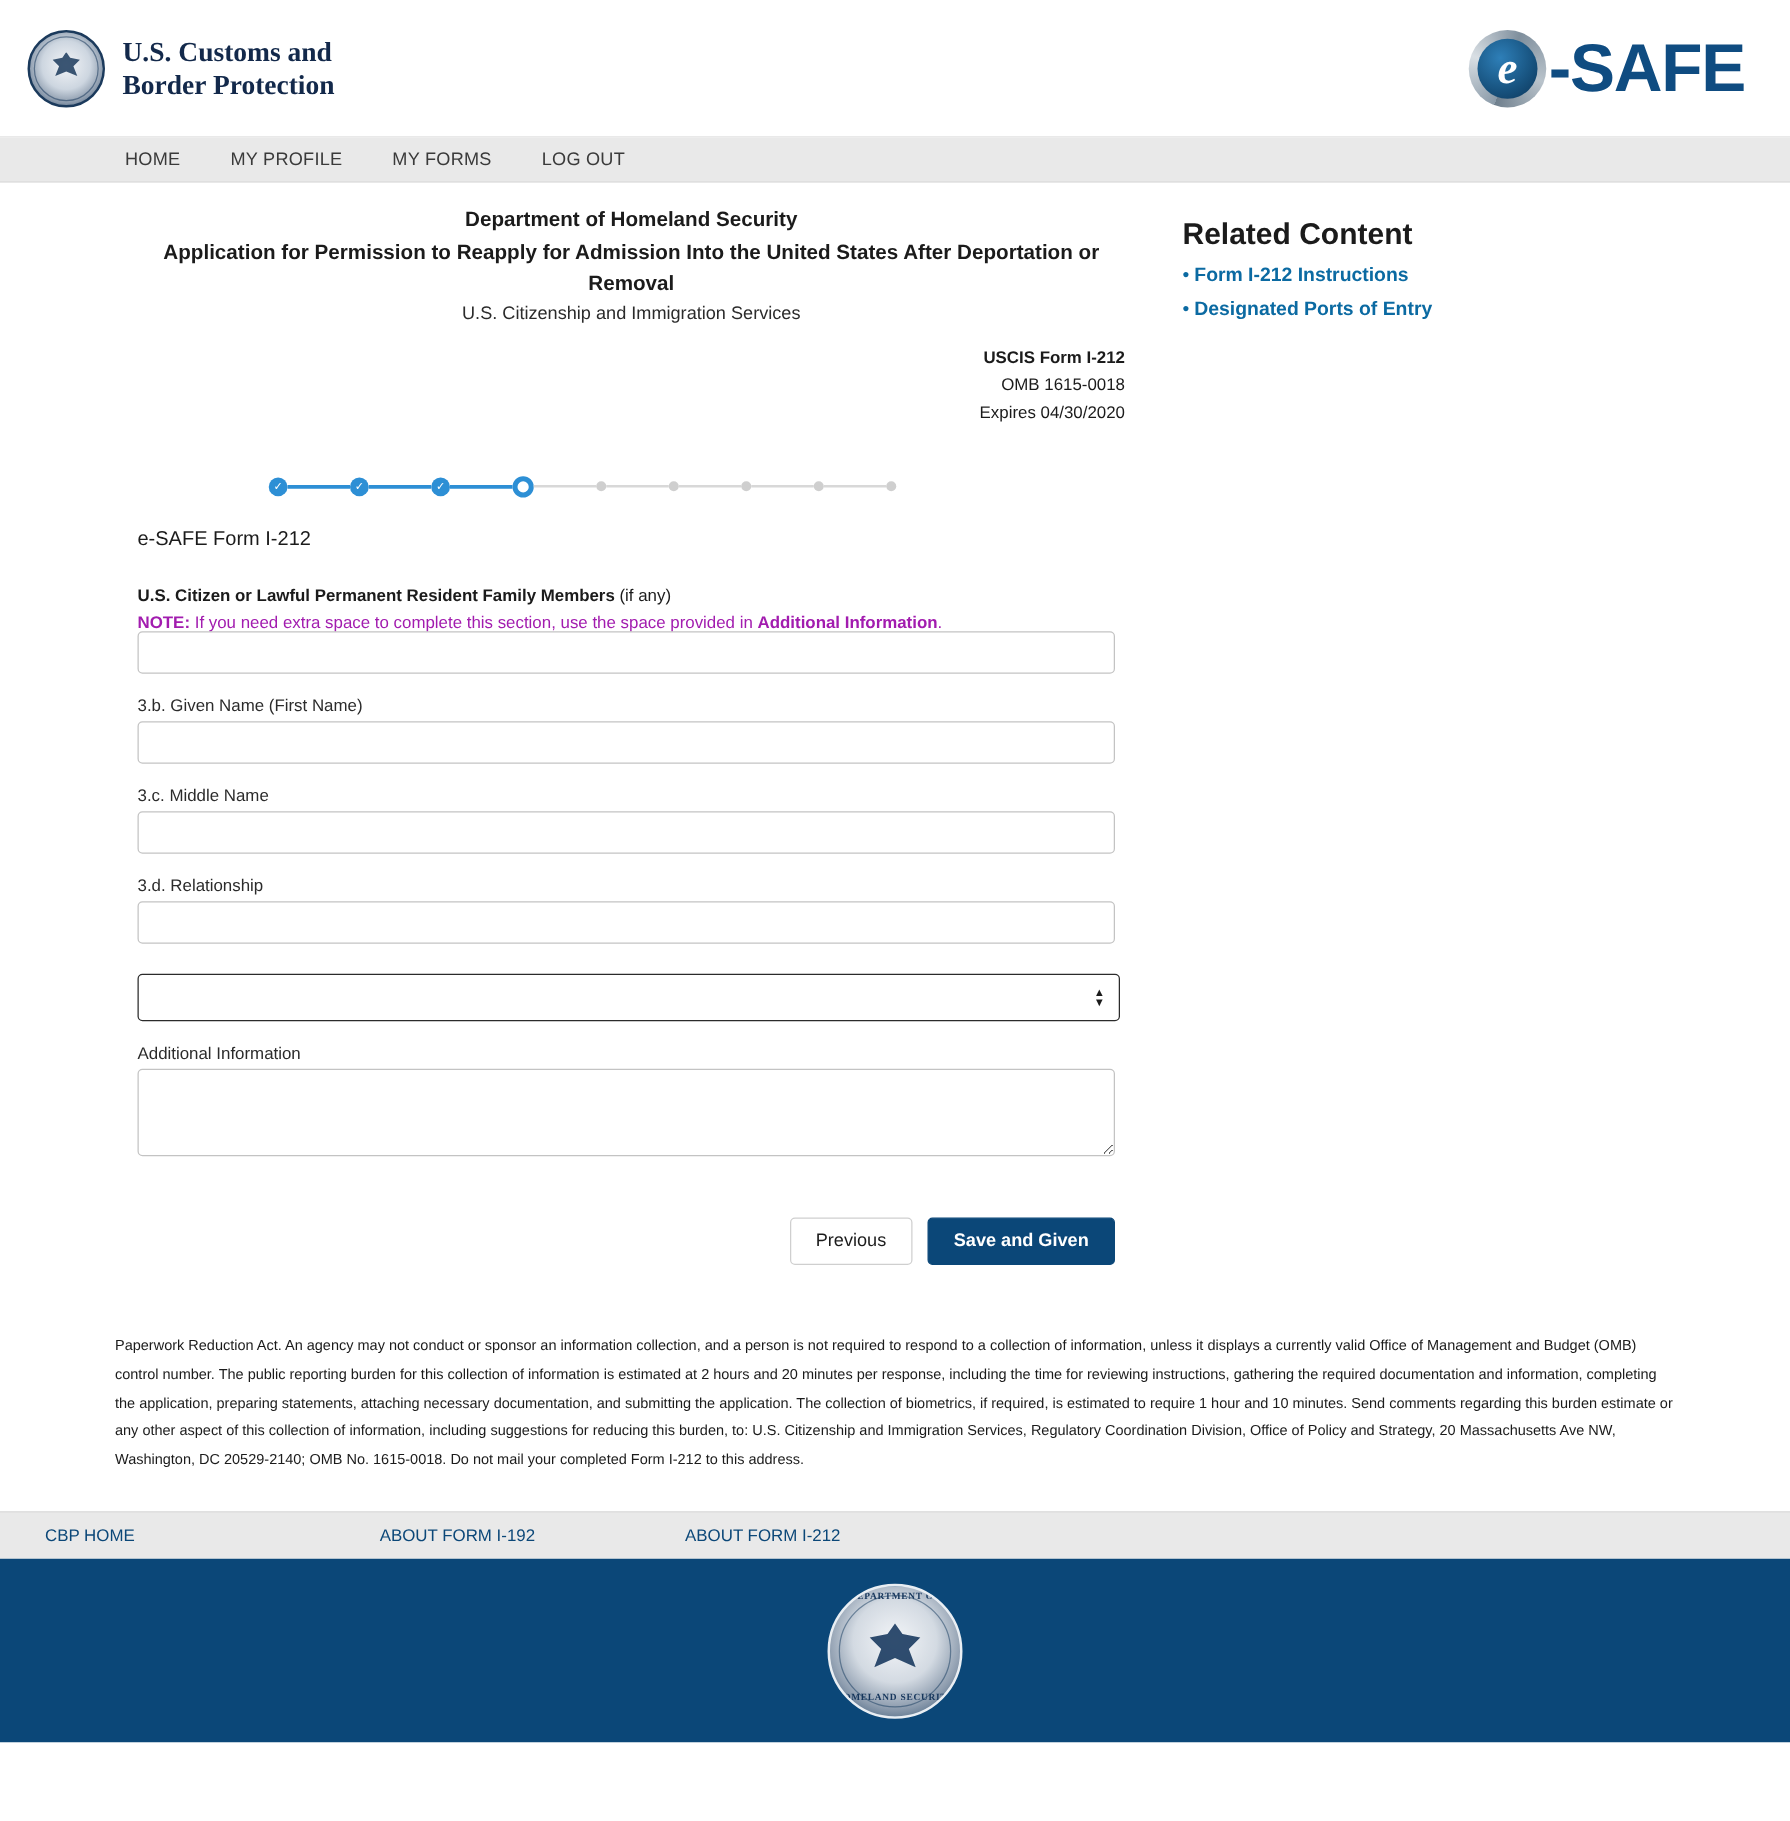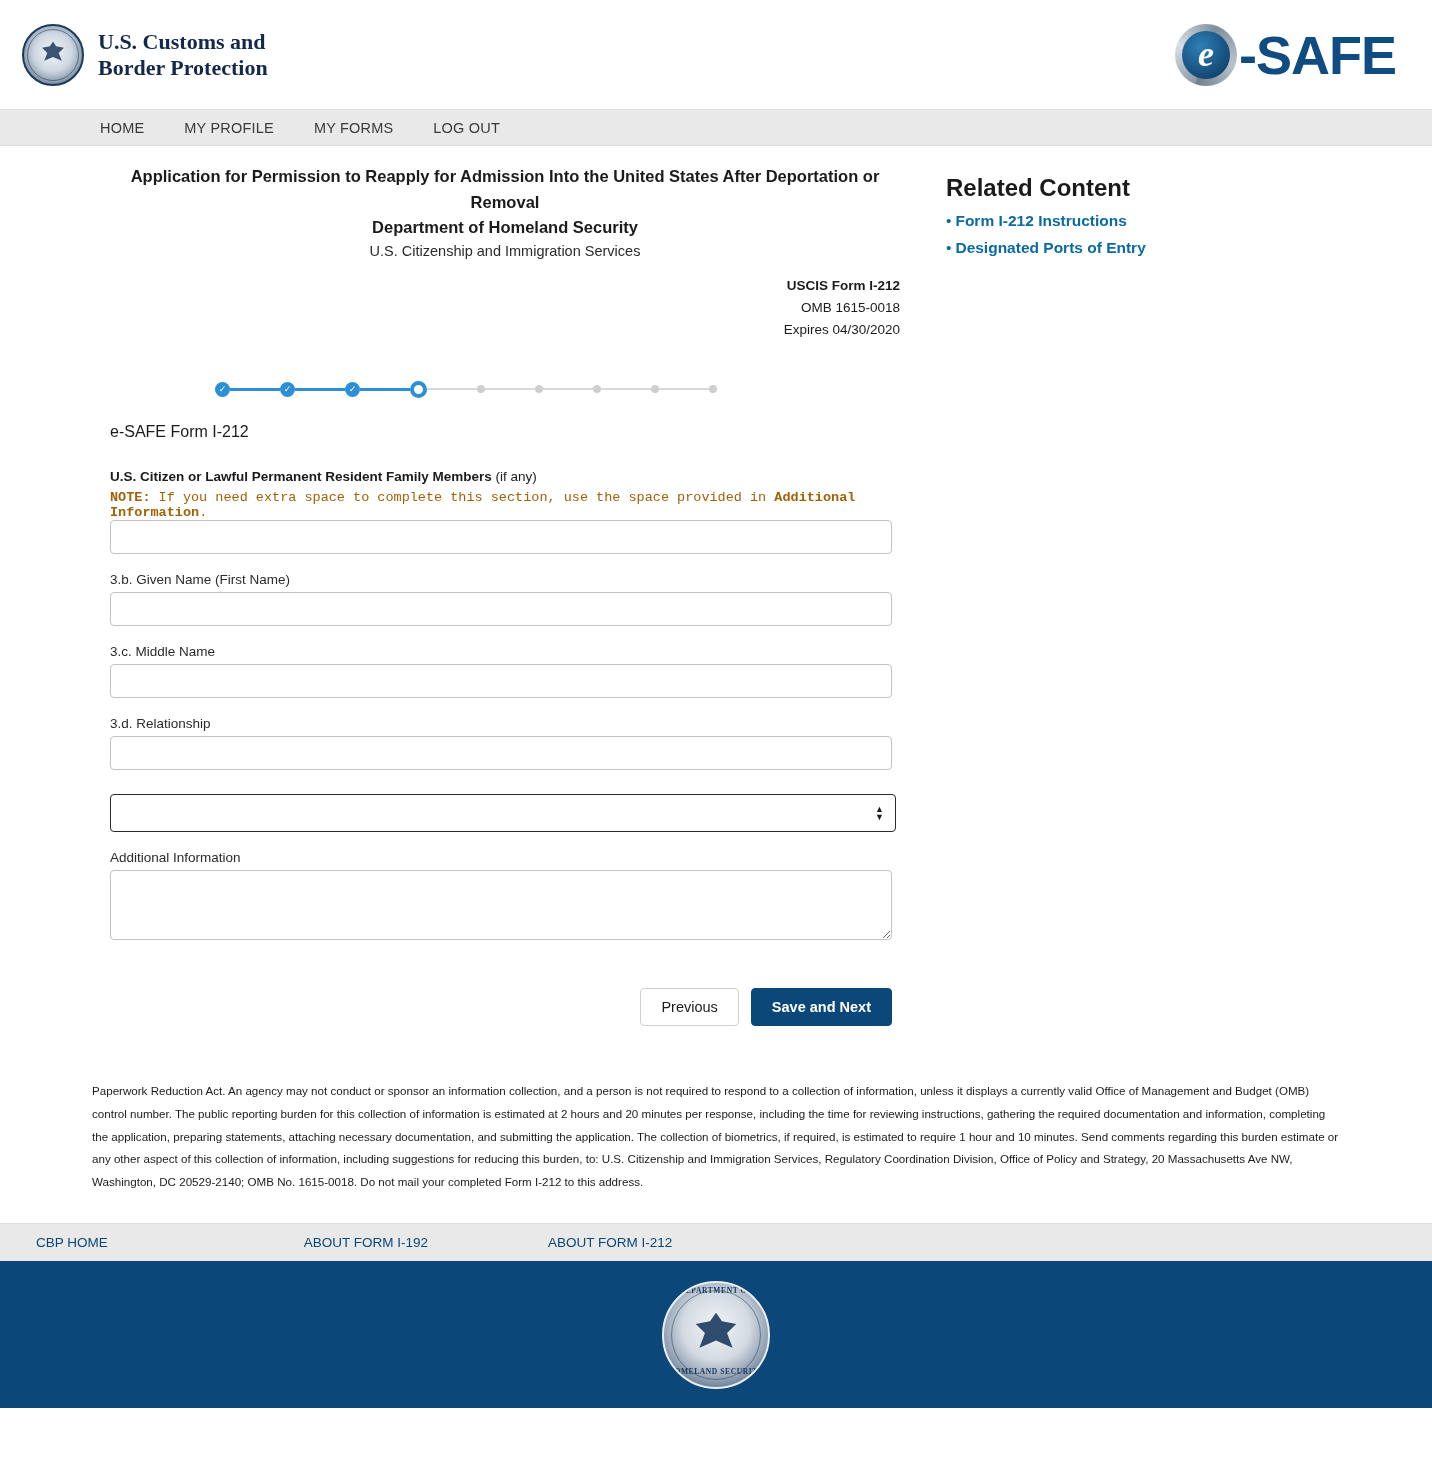--- a/index.html
+++ b/index.html
@@ -159,22 +159,21 @@
 
   .section-head {
     margin: 28px 0 0 110px;
     font-size: 13.5px;
     color: #1b1b1b;
   }
   .section-head b { font-weight: bold; }
   .note-line {
     margin: 6px 0 0 110px;
     font-size: 13.5px;
-    color: #a16207;
-    font-family: Liberation Mono, monospace;
+    color: #a21caf;
   }
 
   .field { margin-left: 110px; width: 782px; }
   .field-label {
     font-size: 13.5px;
     color: #2b2b2b;
     margin-top: 18px;
     margin-bottom: 5px;
     display: flex;
     align-items: center;
@@ -374,22 +373,22 @@
     <a href="#">HOME</a>
     <a href="#">MY PROFILE</a>
     <a href="#">MY FORMS</a>
     <a href="#">LOG OUT</a>
   </div>
 
   <div class="content">
 
     <div class="main-col">
 
+      <div class="form-title">Department of Homeland Security</div>
       <div class="form-title">Application for Permission to Reapply for Admission Into the United States After Deportation or Removal</div>
-      <div class="form-title">Department of Homeland Security</div>
       <div class="form-subtitle">U.S. Citizenship and Immigration Services</div>
 
       <div class="omb-block">
         <div class="bold">USCIS Form I-212</div>
         <div>OMB 1615-0018</div>
         <div>Expires 04/30/2020</div>
       </div>
 
       <div class="stepper">
         <div class="step-dot">✓</div>
@@ -457,21 +456,21 @@
 
       <div class="field" style="margin-top:14px;">
         <div class="field-label">
           <span>Additional Information</span>
         </div>
         <textarea class="textarea-input" style=""></textarea>
       </div>
 
       <div class="btn-row">
         <button class="btn-prev">Previous</button>
-        <button class="btn-next">Save and Next</button>
+        <button class="btn-next">Save and Given</button>
       </div>
 
     </div>
 
     <div class="side-col">
       <div class="related-title">Related Content</div>
       <ul class="related-list">
         <li>
           <span class="bullet">•</span><a href="#">Form I-212 Instructions</a>
         </li>

